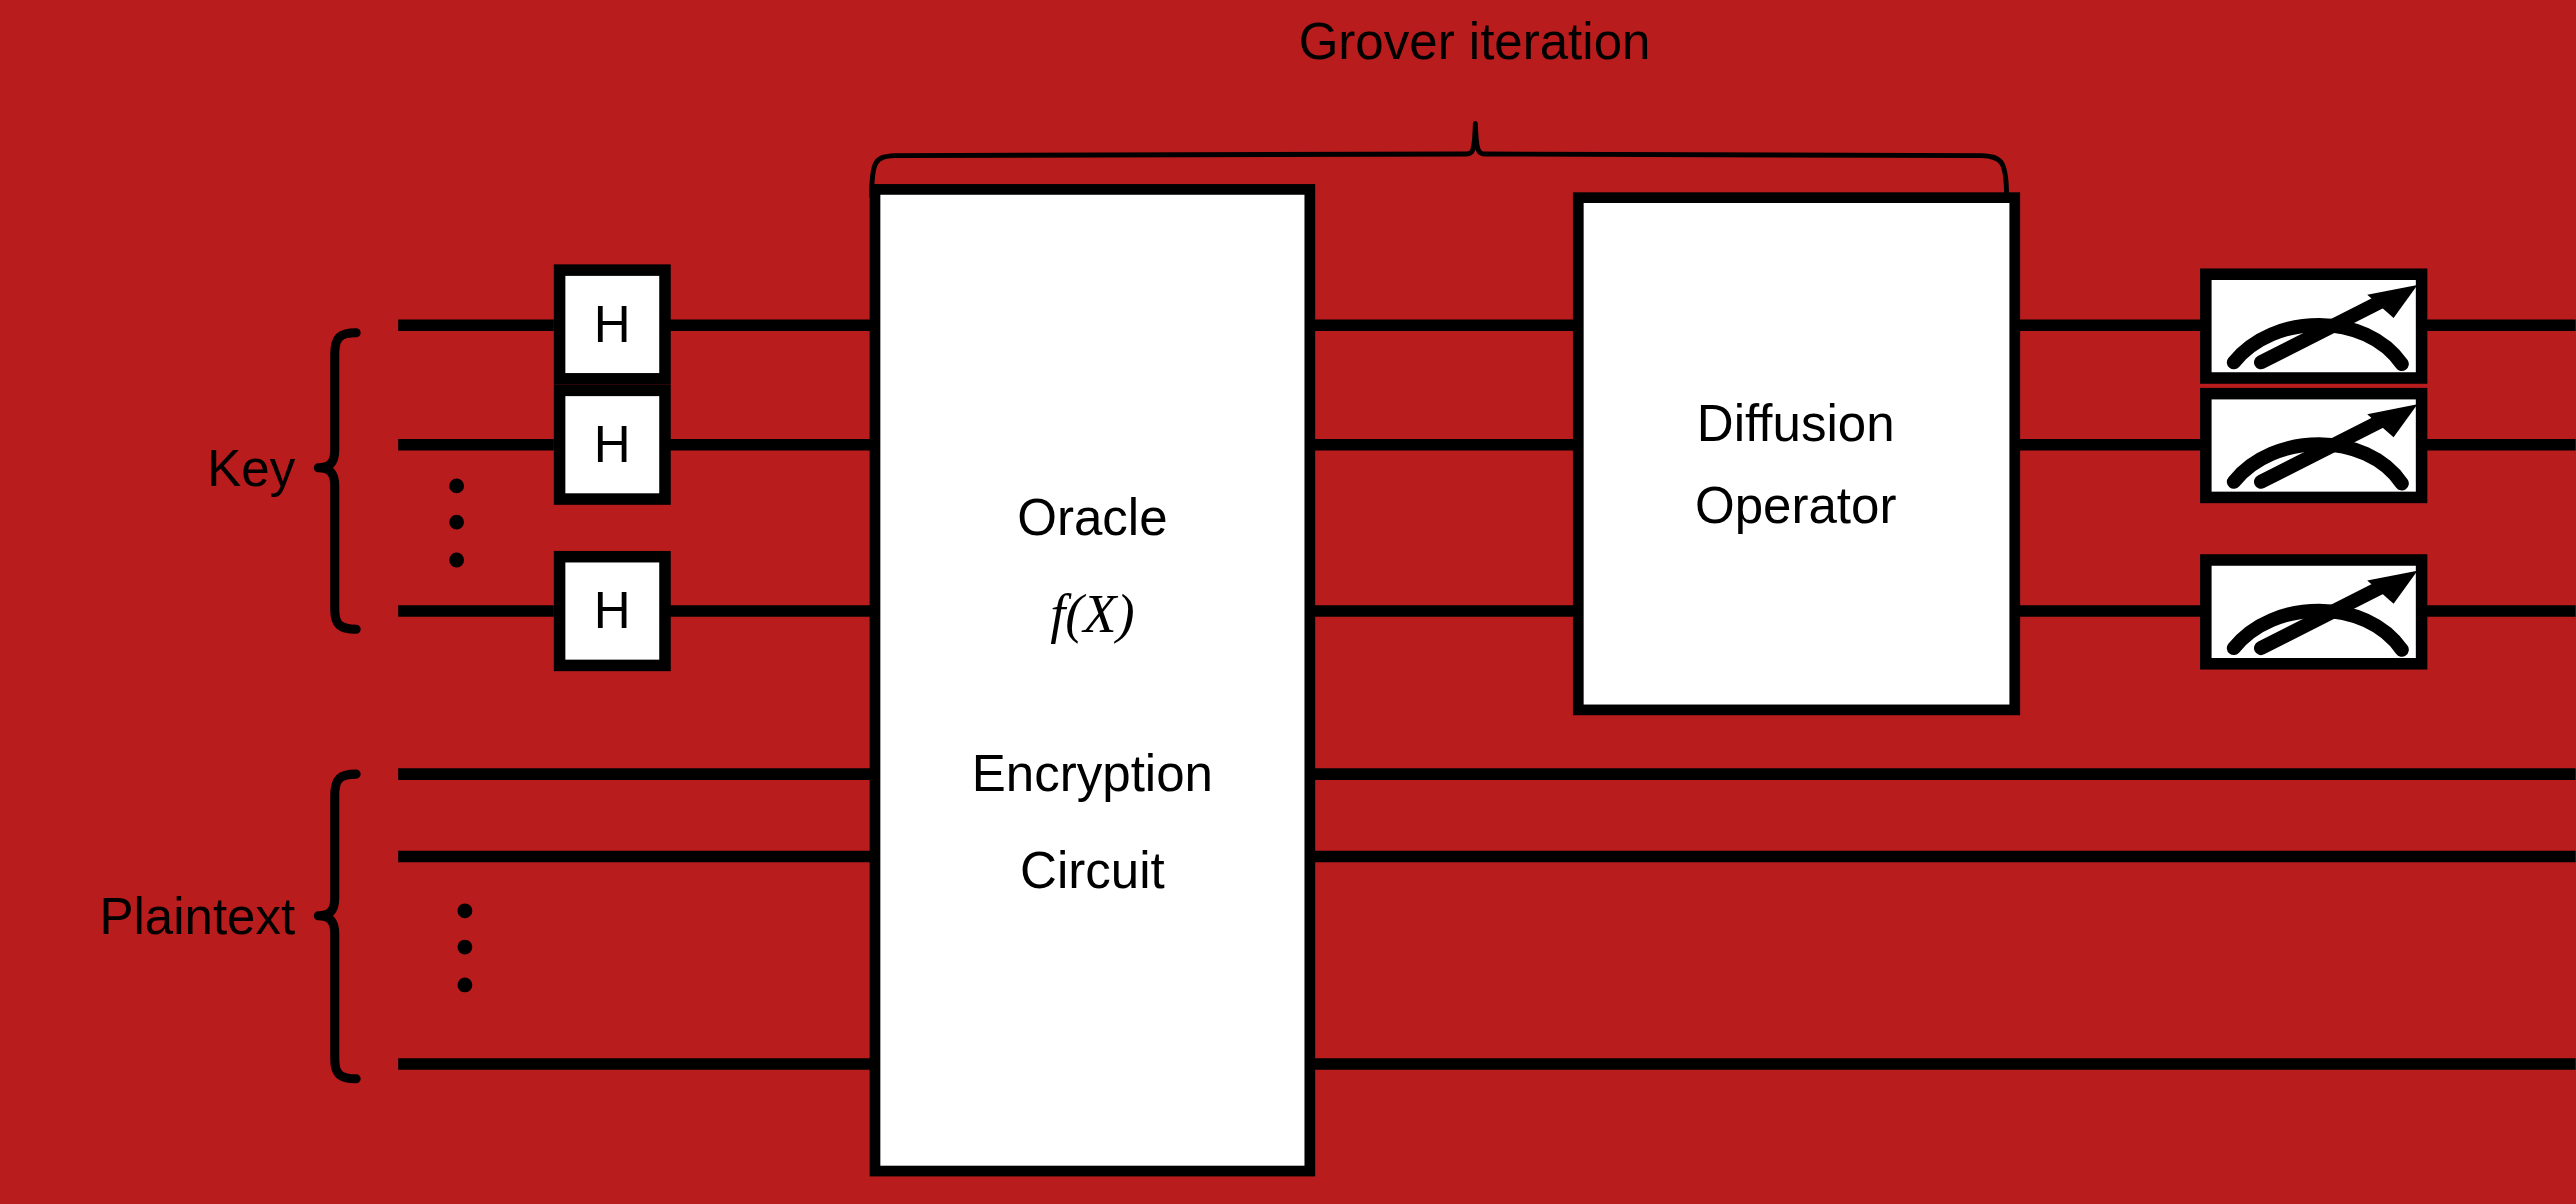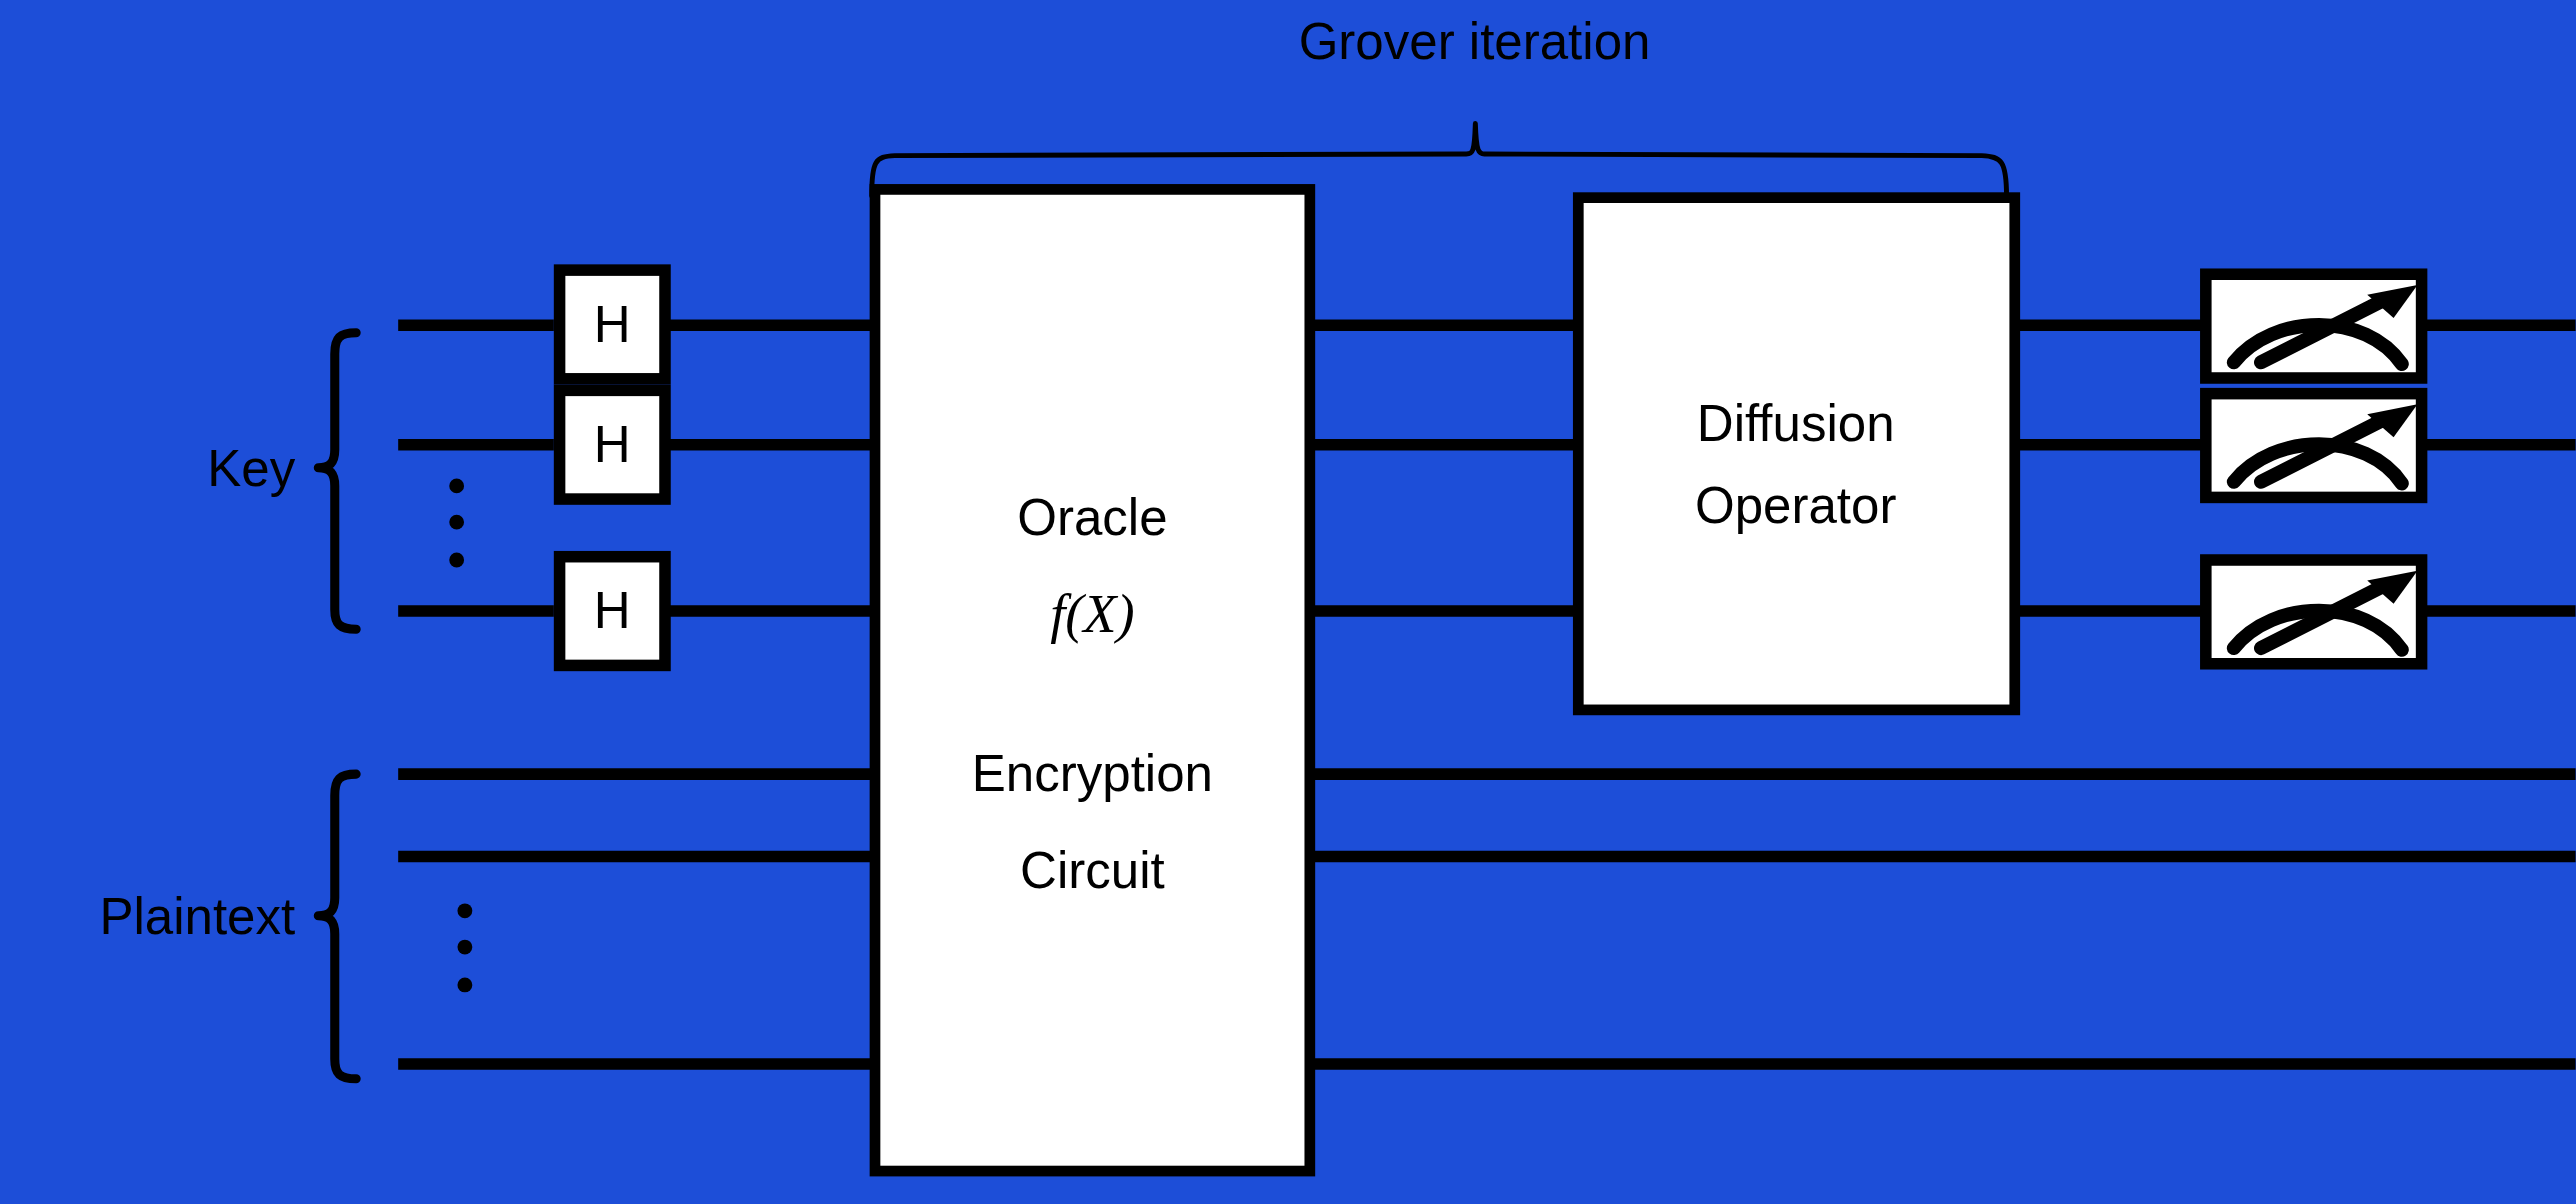--- a/index.html
+++ b/index.html
@@ -7,21 +7,21 @@
     padding: 0;
     background: #ffffff;
   }
   body {
     font-family: "Liberation Sans", sans-serif;
   }
   #stage {
     position: relative;
     width: 2576px;
     height: 1204px;
-    background: #1d4ed8;
+    background: #b91c1c;
     overflow: hidden;
   }
   svg.circuit {
     display: block;
     width: 2576px;
     height: 1204px;
   }
   .wire, .gate-border, .brace-path, .group-brace {
     fill: none;
     stroke: #000000;

